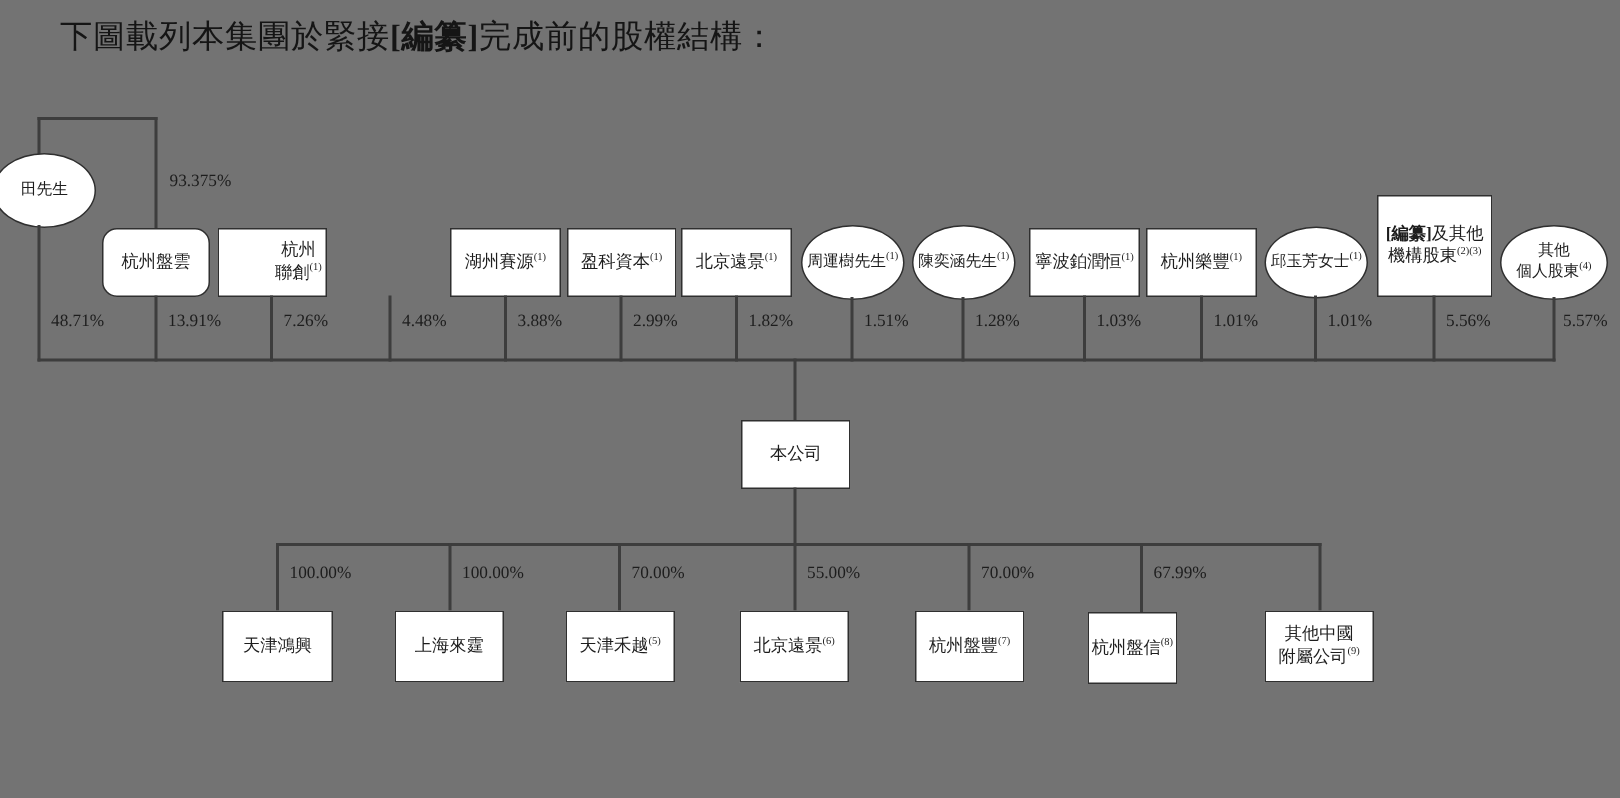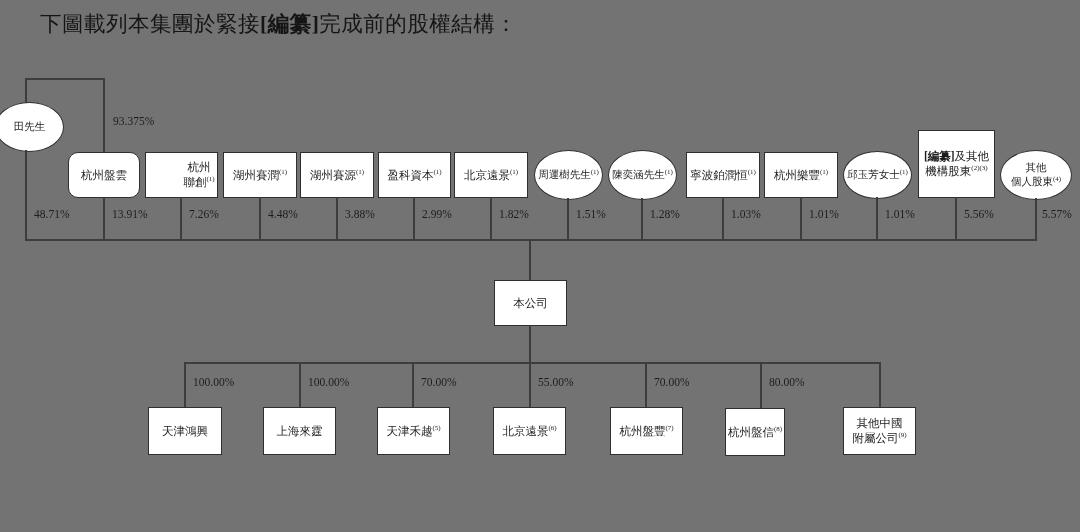--- a/index.html
+++ b/index.html
@@ -43,23 +43,20 @@
   <div class="pct" style="left:113px;top:115px;">93.375%</div>
 
   <div class="node ellipse" style="left:-5px;top:102px;width:69px;height:50px;">
     <span class="lbl">田先生</span>
   </div>
   <div class="node" style="left:68px;top:152px;width:72px;height:46px;border-radius:10px;">
     <span class="lbl">杭州盤雲</span>
   </div>
   <div class="node" style="left:145px;top:152px;width:73px;height:46px;padding-left:36px;">
     <span class="lbl"><span>杭州聯創</span><sup>(1)</sup></span>
-  </div>
-  <div class="node" style="left:223px;top:152px;width:74px;height:46px;">
-    <span class="lbl"><span>湖州賽潤</span><sup>(1)</sup></span>
   </div>
   <div class="node" style="left:300px;top:152px;width:74px;height:46px;">
     <span class="lbl"><span>湖州賽源</span><sup>(1)</sup></span>
   </div>
   <div class="node" style="left:378px;top:152px;width:73px;height:46px;">
     <span class="lbl"><span>盈科資本</span><sup>(1)</sup></span>
   </div>
   <div class="node" style="left:454px;top:152px;width:74px;height:46px;">
     <span class="lbl"><span>北京遠景</span><sup>(1)</sup></span>
   </div>
@@ -137,21 +134,21 @@
   <div class="vl" style="left:529px;top:362px;height:46px;"></div>
   <div class="vl" style="left:645px;top:362px;height:46px;"></div>
   <div class="vl" style="left:760px;top:362px;height:46px;"></div>
   <div class="vl" style="left:879px;top:362px;height:46px;"></div>
 
   <div class="pct" style="left:193px;top:376px;">100.00%</div>
   <div class="pct" style="left:308px;top:376px;">100.00%</div>
   <div class="pct" style="left:421px;top:376px;">70.00%</div>
   <div class="pct" style="left:538px;top:376px;">55.00%</div>
   <div class="pct" style="left:654px;top:376px;">70.00%</div>
-  <div class="pct" style="left:769px;top:376px;">80.00%</div>
+  <div class="pct" style="left:769px;top:376px;">67.99%</div>
 
   <div class="node" style="left:148px;top:407px;width:74px;height:48px;">
     <span class="lbl">天津鴻興</span>
   </div>
   <div class="node" style="left:263px;top:407px;width:73px;height:48px;">
     <span class="lbl">上海來霆</span>
   </div>
   <div class="node" style="left:377px;top:407px;width:73px;height:48px;">
     <span class="lbl"><span>天津禾越</span><sup>(5)</sup></span>
   </div>

